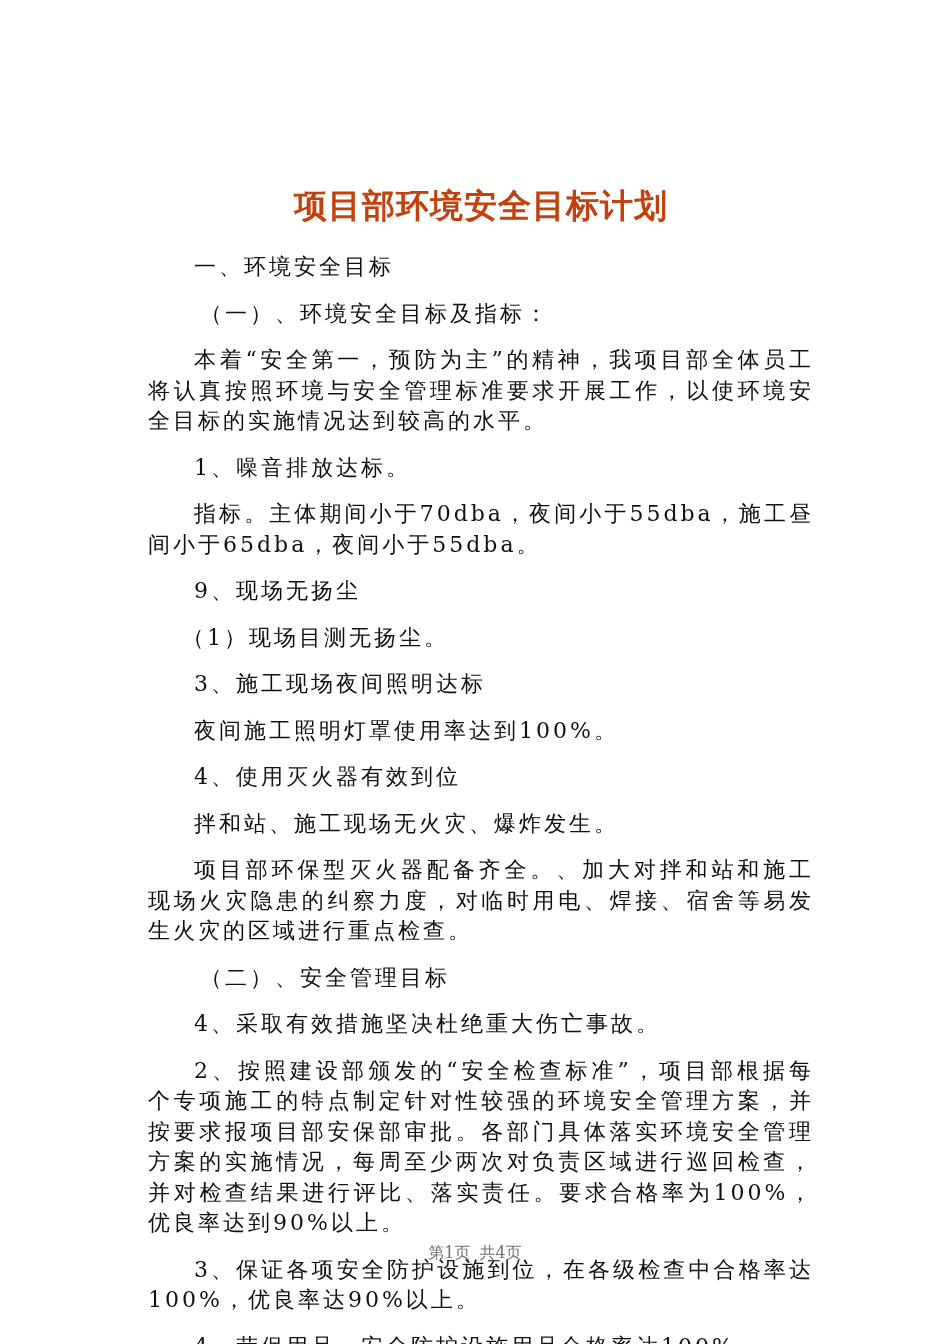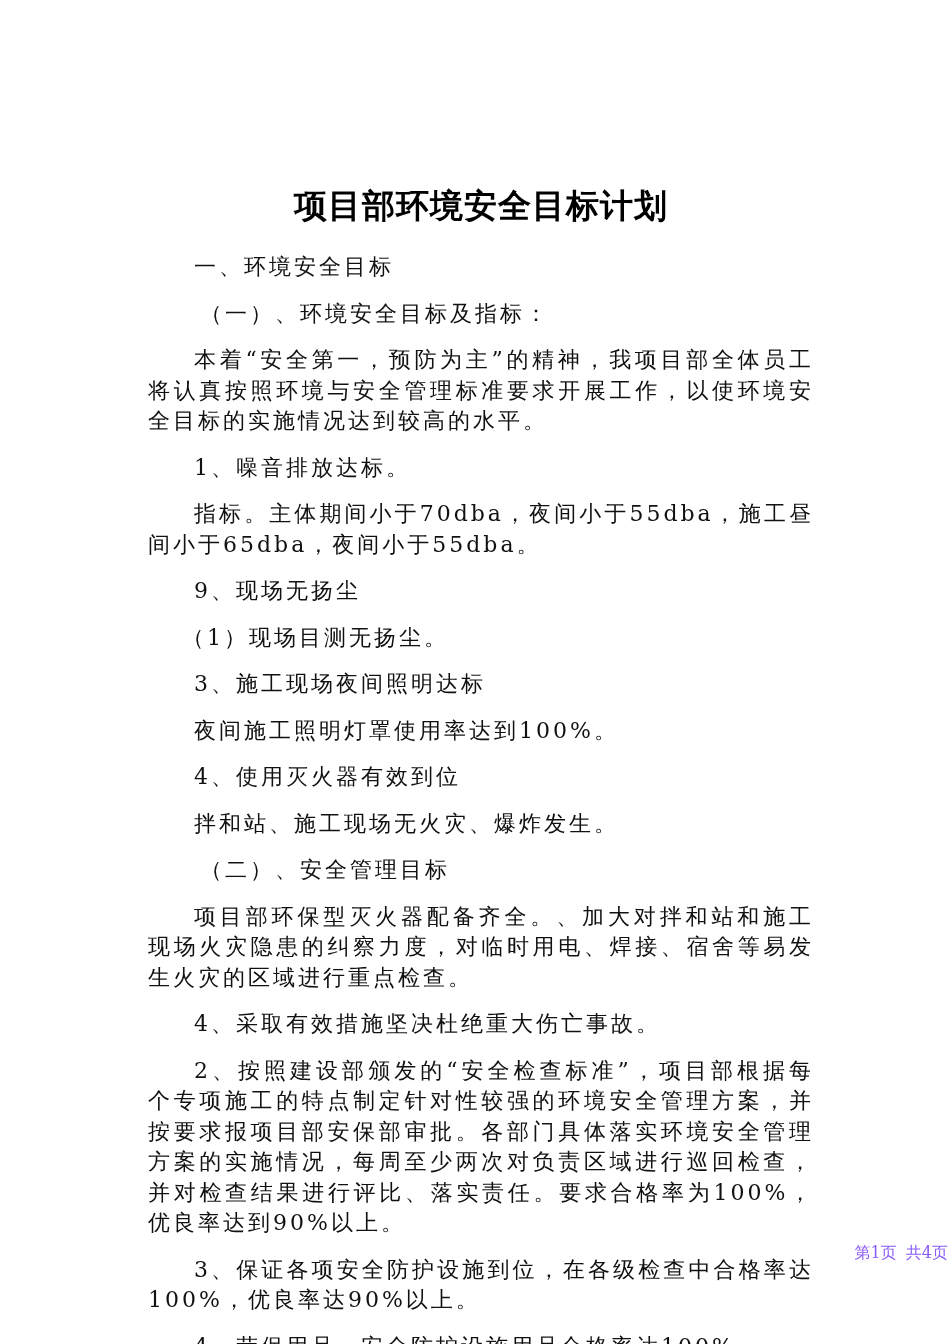--- a/index.html
+++ b/index.html
@@ -1,50 +1,50 @@
 <!DOCTYPE html>
 <html><head>
 <meta charset="utf-8">
 <style>
   html, body { margin: 0; padding: 0; background: #ffffff; }
   body { width: 950px; height: 1344px; position: relative; overflow: hidden;
          font-family: "DejaVu Serif", "Liberation Serif", serif; color: #111; }
   .page { position: absolute; left: 132px; top: 0; width: 698px; }
   .title { position: absolute; top: 184px; left: 0; width: 698px; text-align: center;
            font-family: "DejaVu Sans", "Liberation Sans", sans-serif; font-weight: bold;
-           font-size: 33px; letter-spacing: 1px; color: #000000; }
+           font-size: 33px; letter-spacing: 1px; color: #c2410c; }
   .body { position: absolute; top: 236px; left: 0; width: 698px; font-size: 22px;
           line-height: 30.5px; letter-spacing: 3px; }
   .p { margin: 16px; white-space: pre-wrap; text-align: justify; text-align-last: left; word-break: break-all; }
   .ind2 { text-indent: 46px; }
   .ind15 { text-indent: 34px; }
   .ind3 { text-indent: 52px; }
-  .footer { position: absolute; top: 1243px; left: 0; width: 950px; text-align: right;
-            font-size: 16px; color: #8b5cf6; }
+  .footer { position: absolute; top: 1243px; left: 0; width: 950px; text-align: center;
+            font-size: 16px; color: #737373; }
   .footer span { margin: 0 2px; }
 </style>
 </head>
 <body>
 
 <div class="page">
   <div class="title">项目部环境安全目标计划</div>
   <div class="body" id="doc-body">
     <p class="p ind2">一、环境安全目标</p>
     <p class="p ind3">（一）、环境安全目标及指标：</p>
     <p class="p ind2">本着“安全第一，预防为主”的精神，我项目部全体员工将认真按照环境与安全管理标准要求开展工作，以使环境安全目标的实施情况达到较高的水平。</p>
     <p class="p ind2">1、噪音排放达标。</p>
     <p class="p ind2">指标。主体期间小于70dba，夜间小于55dba，施工昼间小于65dba，夜间小于55dba。</p>
     <p class="p ind2">9、现场无扬尘</p>
     <p class="p ind15">（1）现场目测无扬尘。</p>
     <p class="p ind2">3、施工现场夜间照明达标</p>
     <p class="p ind2">夜间施工照明灯罩使用率达到100%。</p>
     <p class="p ind2">4、使用灭火器有效到位</p>
     <p class="p ind2">拌和站、施工现场无火灾、爆炸发生。</p>
+    <p class="p ind2">项目部环保型灭火器配备齐全。、加大对拌和站和施工现场火灾隐患的纠察力度，对临时用电、焊接、宿舍等易发生火灾的区域进行重点检查。</p>
     <p class="p ind3">（二）、安全管理目标</p>
-    <p class="p ind2">项目部环保型灭火器配备齐全。、加大对拌和站和施工现场火灾隐患的纠察力度，对临时用电、焊接、宿舍等易发生火灾的区域进行重点检查。</p>
     <p class="p ind2">4、采取有效措施坚决杜绝重大伤亡事故。</p>
     <p class="p ind2">2、按照建设部颁发的“安全检查标准”，项目部根据每个专项施工的特点制定针对性较强的环境安全管理方案，并按要求报项目部安保部审批。各部门具体落实环境安全管理方案的实施情况，每周至少两次对负责区域进行巡回检查，并对检查结果进行评比、落实责任。要求合格率为100%，优良率达到90%以上。</p>
     <p class="p ind2">3、保证各项安全防护设施到位，在各级检查中合格率达100%，优良率达90%以上。</p>
     <p class="p ind2">4、劳保用品、安全防护设施用品合格率达100%。</p>
   </div>
 </div>
 
 <div class="footer">
   <span>第1页</span>
   <span>共4页</span>

